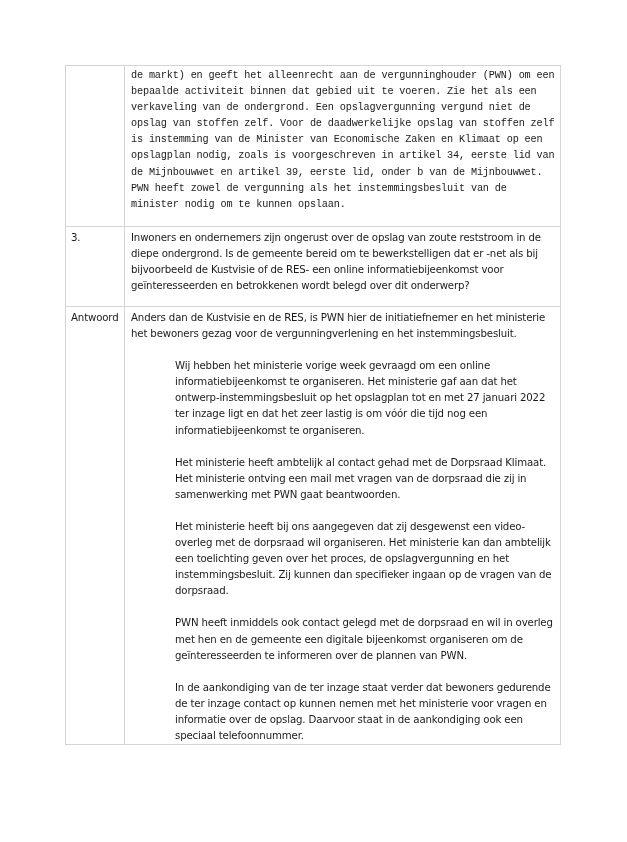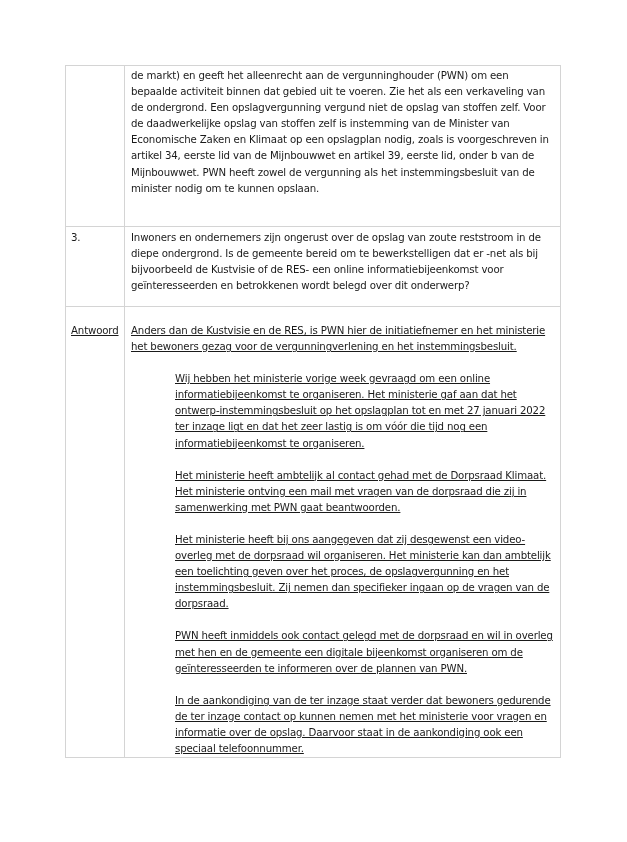--- a/index.html
+++ b/index.html
@@ -45,23 +45,23 @@
       padding-left: 6px;
       padding-right: 4px;
     }
     .para {
       margin: 0;
     }
     .para + .para {
       margin-top: 16px;
       margin-left: 44px;
     }
-    tr.row-1 td { height: 158px; }
+    tr.row-1 td { height: 158px; font-family: Liberation Mono, monospace; }
     tr.row-2 td { height: 76px; }
-    tr.row-3 td { height: 380px; padding-top: 16px; text-decoration: underline; }
+    tr.row-3 td { height: 380px; padding-top: 3px; }
     tr.row-2 td { padding-top: 3px; }
   </style>
 </head>
 <body>
 
 <div class="page">
   <table class="qa">
     <tbody>
       <tr class="row-1">
         <td class="label"></td>
@@ -74,20 +74,20 @@
         <td class="content">
           <p class="para">Inwoners en ondernemers zijn ongerust over de opslag van zoute reststroom in de diepe ondergrond. Is de gemeente bereid om te bewerkstelligen dat er -net als bij bijvoorbeeld de Kustvisie of de RES- een online informatiebijeenkomst voor geïnteresseerden en betrokkenen wordt belegd over dit onderwerp?</p>
         </td>
       </tr>
       <tr class="row-3">
         <td class="label">Antwoord</td>
         <td class="content">
           <p class="para">Anders dan de Kustvisie en de RES, is PWN hier de initiatiefnemer en het ministerie het bewoners gezag voor de vergunningverlening en het instemmingsbesluit.</p>
           <p class="para">Wij hebben het ministerie vorige week gevraagd om een online informatiebijeenkomst te organiseren. Het ministerie gaf aan dat het ontwerp-instemmingsbesluit op het opslagplan tot en met 27 januari 2022 ter inzage ligt en dat het zeer lastig is om vóór die tijd nog een informatiebijeenkomst te organiseren.</p>
           <p class="para">Het ministerie heeft ambtelijk al contact gehad met de Dorpsraad Klimaat. Het ministerie ontving een mail met vragen van de dorpsraad die zij in samenwerking met PWN gaat beantwoorden.</p>
-          <p class="para">Het ministerie heeft bij ons aangegeven dat zij desgewenst een video-overleg met de dorpsraad wil organiseren. Het ministerie kan dan ambtelijk een toelichting geven over het proces, de opslagvergunning en het instemmingsbesluit. Zij nemen dan specifieker ingaan op de vragen van de dorpsraad.</p>
+          <p class="para">Het ministerie heeft bij ons aangegeven dat zij desgewenst een video-overleg met de dorpsraad wil organiseren. Het ministerie kan dan ambtelijk een toelichting geven over het proces, de opslagvergunning en het instemmingsbesluit. Zij kunnen dan specifieker ingaan op de vragen van de dorpsraad.</p>
           <p class="para">PWN heeft inmiddels ook contact gelegd met de dorpsraad en wil in overleg met hen en de gemeente een digitale bijeenkomst organiseren om de geïnteresseerden te informeren over de plannen van PWN.</p>
           <p class="para">In de aankondiging van de ter inzage staat verder dat bewoners gedurende de ter inzage contact op kunnen nemen met het ministerie voor vragen en informatie over de opslag. Daarvoor staat in de aankondiging ook een speciaal telefoonnummer.</p>
         </td>
       </tr>
     </tbody>
   </table>
 </div>
 
 </body></html>

